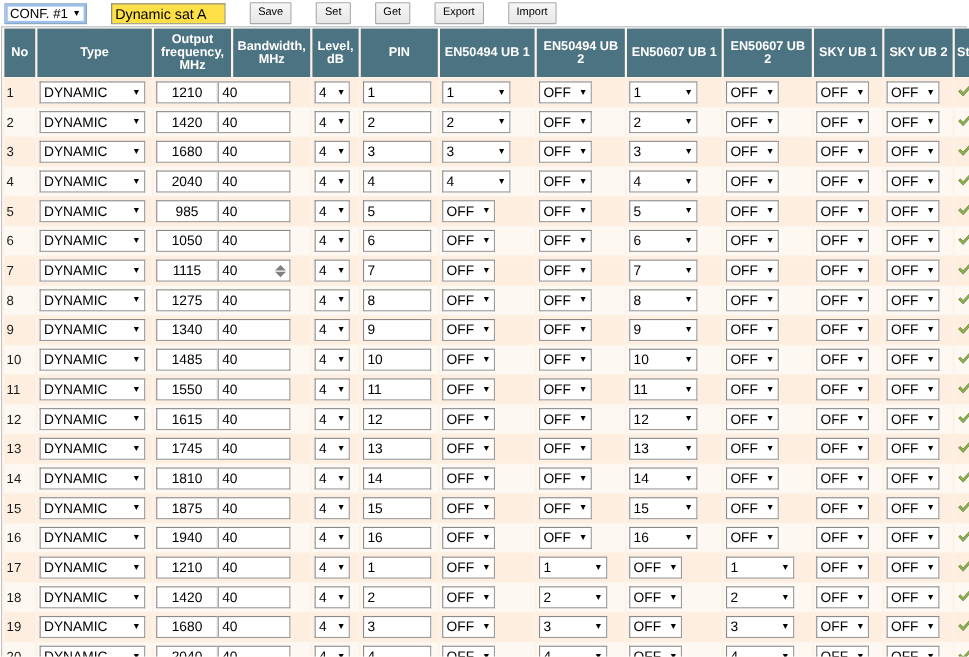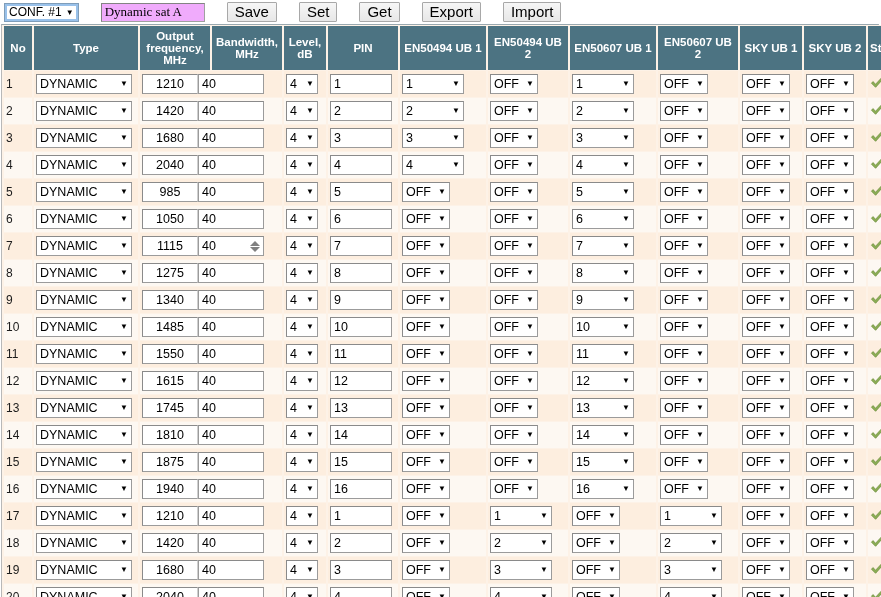--- a/index.html
+++ b/index.html
@@ -47,35 +47,35 @@
   }
   .conf-select .caret {
     position: absolute;
     right: 4px;
     top: 50%;
     transform: translateY(-50%);
     font-size: 8px;
     color: #000;
   }
   .name-input {
-    font-family: Liberation Serif, serif;
+    font-family: Liberation Sans, sans-serif;
     font-size: 13px;
     height: 19px;
     width: 104px;
     box-sizing: border-box;
     border: 1px solid #a0a0a0;
     border-top-color: #838383;
     border-left-color: #838383;
-    background: #f0abfc;
+    background: #fde047;
     padding: 0 3px;
     color: #000;
   }
   .tbtn {
     font-family: "Liberation Sans", sans-serif;
-    font-size: 15px;
+    font-size: 10px;
     height: 20px;
     line-height: 18px;
     padding: 0 7px;
     background: linear-gradient(#f6f6f6, #e7e7e7);
     border: 1px solid #a8a8a8;
     border-radius: 1px;
     color: #000;
     box-sizing: border-box;
     white-space: nowrap;
     cursor: default;

